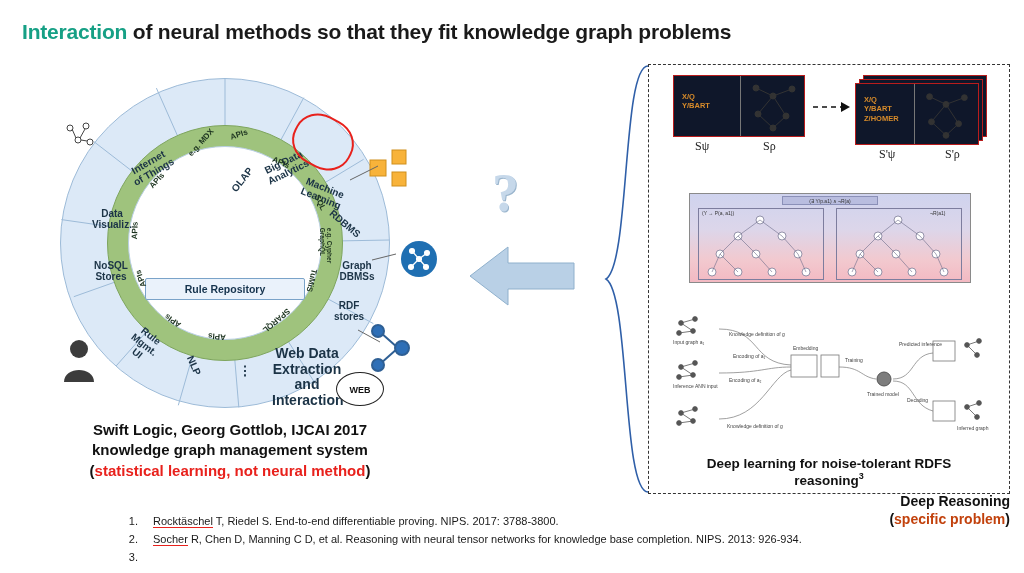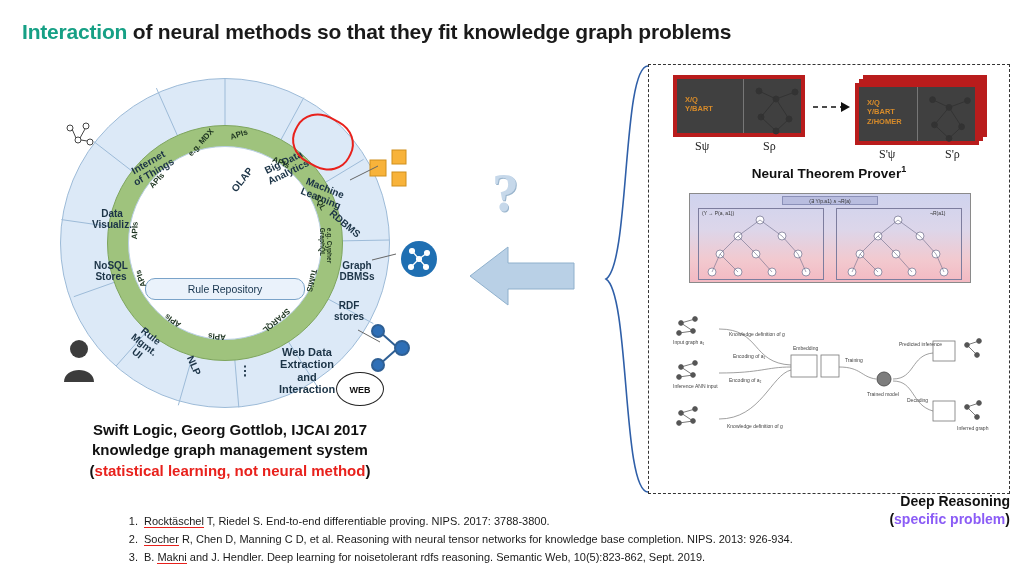--- a/index.html
+++ b/index.html
@@ -76,22 +76,23 @@
     position: absolute;
     left: 85px;
     top: 200px;
     width: 160px;
     padding: 4px 0;
     text-align: center;
     font-size: 10.5px;
     color: #15334d;
     background: #eaf2fb;
     border: 1px solid #7aa3c9;
-    border-radius: 10px;
-    box-sizing: border-box;
+    border-radius: 2px;
+    box-sizing: border-box;
+    font-weight: bold;
   }
   .outer-lbl {
     position: absolute;
     white-space: pre;
     text-align: center;
     font-size: 10px;
     font-weight: bold;
     color: #1b3346;
     line-height: 1.12;
   }
@@ -185,22 +186,22 @@
   .panel-caption sup { font-size: 9px; }
 
   
   .fig1 {
     position: absolute;
     left: 24px; top: 10px;
     width: 314px; height: 82px;
   }
   .fig-card {
     position: absolute;
-    background: #404040;
-    border: 4px solid #b91c1c;
+    background: #0f172a;
+    border: 1px solid #b91c1c;
     box-sizing: border-box;
   }
   .fig-sub {
     position: absolute;
     font-size: 12px;
     color: #222;
     font-family: "Liberation Serif", serif;
   }
   .orange { color: #d78b2a; font-size: 7.5px; font-weight: bold; line-height: 1.25;}
 
@@ -248,35 +249,35 @@
     position: absolute;
     left: 648px;
     top: 492px;
     width: 362px;
     text-align: right;
     font-size: 14px;
     font-weight: bold;
     color: #111;
     line-height: 1.3;
   }
-  .deep-reason .red { color: #8b5cf6; }
+  .deep-reason .red { color: #c2410c; }
 
   
   .refs {
     position: absolute;
     left: 120px;
     top: 512px;
     width: 800px;
     font-size: 11px;
     color: #1a1a1a;
     line-height: 1.65;
   }
   .refs .row { display: flex; }
   .refs .num { width: 18px; text-align: right; margin-right: 6px; flex: none;}
-  .u-red { border-bottom: 1px solid #e8211c; }
+  .u-red { border-bottom: 1px solid #e8211c; margin-left: 9px; }
 
   .person {
     position: absolute;
     left: 62px; top: 338px;
     width: 34px; height: 44px;
   }
   .web-oval {
     position: absolute;
     left: 336px; top: 372px;
     width: 48px; height: 34px;
@@ -325,21 +326,21 @@
 
 
   <div class="rule-repo">Rule Repository</div>
 
   <div class="outer-lbl" style="left:155px; top:96px; width:54px; transform:rotate(-52deg);">OLAP</div>
   <div class="outer-lbl" style="left:198px; top:78px; width:56px; transform:rotate(-26deg);">Big Data<br>Analytics</div>
   <div class="outer-lbl" style="left:233px; top:104px; width:60px; transform:rotate(22deg);">Machine<br>Learning</div>
   <div class="outer-lbl" style="left:258px; top:140px; width:54px; transform:rotate(40deg);">RDBMS</div>
   <div class="outer-lbl" style="left:270px; top:182px; width:54px;">Graph<br>DBMSs</div>
   <div class="outer-lbl" style="left:262px; top:222px; width:54px;">RDF<br>stores</div>
-  <div class="outer-lbl" style="left:212px; top:268px; width:70px; font-size:11px;">Web Data<br>Extraction<br>and<br>Interaction</div>
+  <div class="outer-lbl" style="left:212px; top:268px; width:70px; font-size:14px;">Web Data<br>Extraction<br>and<br>Interaction</div>
   <div class="outer-lbl" style="left:175px; top:286px; width:20px; font-size:13px;">⋮</div>
   <div class="outer-lbl" style="left:112px; top:282px; width:44px; transform:rotate(66deg);">NLP</div>
   <div class="outer-lbl" style="left:58px; top:250px; width:52px; transform:rotate(38deg);">Rule<br>Mgmt.<br>UI</div>
   <div class="outer-lbl" style="left:22px; top:182px; width:58px;">NoSQL<br>Stores</div>
   <div class="outer-lbl" style="left:24px; top:130px; width:56px;">Data<br>Visualiz.</div>
   <div class="outer-lbl" style="left:62px; top:78px; width:58px; transform:rotate(-30deg);">Internet<br>of Things</div>
 
   <div class="green-lbl" style="left:124px; top:60px; transform:rotate(-48deg);">e.g. MDX</div>
   <div class="green-lbl" style="left:170px; top:52px; transform:rotate(-18deg);">APIs</div>
   <div class="green-lbl" style="left:212px; top:80px; transform:rotate(24deg);">APIs</div>
@@ -484,23 +485,20 @@
           <line x1="31" y1="16" x2="44" y2="36"></line>
           <line x1="16" y1="34" x2="31" y2="48"></line>
           <line x1="44" y1="36" x2="31" y2="48"></line>
         </g>
       </svg>
     </div>
     <div class="fig-sub" style="left:206px; top:72px;">S'ψ</div>
     <div class="fig-sub" style="left:272px; top:72px;">S'ρ</div>
   </div>
 
-  <div class="panel-caption" style="position:absolute; left:0; top:96px; width:100%;">
-    <span>Neural Theorem Prover</span><sup>1</sup>
-  </div>
 
   <div class="fig2">
     <div class="topbar">(∃ Y/p.a1) ∧ ¬R(a)</div>
     <div class="inner-box" style="left:8px; top:14px; width:126px; height:72px;"></div>
     <div class="inner-box" style="left:146px; top:14px; width:126px; height:72px;"></div>
 
     <svg width="272" height="74" viewBox="0 0 272 74" style="position:absolute; left:8px; top:14px;">
       <g stroke="#6b6b8a" stroke-width="0.7" fill="#ffffff">
         <circle cx="62" cy="12" r="4"></circle>
         <circle cx="40" cy="28" r="4"></circle>
@@ -612,33 +610,36 @@
     <div class="f3lbl" style="left:174px; top:42px;">Training</div>
     <div class="f3lbl" style="left:196px; top:76px;">Trained model</div>
     <div class="f3lbl" style="left:228px; top:26px;">Predicted inference</div>
     <div class="f3lbl" style="left:236px; top:82px;">Decoding</div>
     <div class="f3lbl" style="left:286px; top:110px;">Inferred graph</div>
     <div class="f3lbl" style="left:2px; top:68px;">Inference ANN input</div>
     <div class="f3lbl" style="left:58px; top:62px;">Encoding of a₂</div>
     <div class="f3lbl" style="left:56px; top:108px;">Knowledge definition of g</div>
   </div>
 
+  <div class="panel-caption" style="position:absolute; left:0; top:388px; width:100%;">
+    <span>Deep learning for noise-tolerant RDFS</span><br>
+    <span>reasoning</span><sup>3</sup>
+  </div>
 </div>
 
 <div class="deep-reason">
   <span>Deep Reasoning</span><br>
   <span>(</span><span class="red">specific problem</span><span>)</span>
 </div>
 
 <div class="refs">
   <div class="row">
     <span class="num">1.</span>
     <span><span class="u-red">Rocktäschel</span><span> T, Riedel S. End-to-end differentiable proving. NIPS. 2017: 3788-3800.</span></span>
   </div>
   <div class="row">
     <span class="num">2.</span>
     <span><span class="u-red">Socher</span><span> R, Chen D, Manning C D, et al. Reasoning with neural tensor networks for knowledge base completion. NIPS. 2013: 926-934.</span></span>
   </div>
   <div class="row">
     <span class="num">3.</span>
-    <span><span>B. </span><span class="u-red">Makni</span><span> and J. Hendler. Deep learning for noisetolerant rdfs reasoning. Semantic Web, 10(5):823-862, Sept. 2019.</span></span>
   </div>
 </div>
 
 </body></html>

